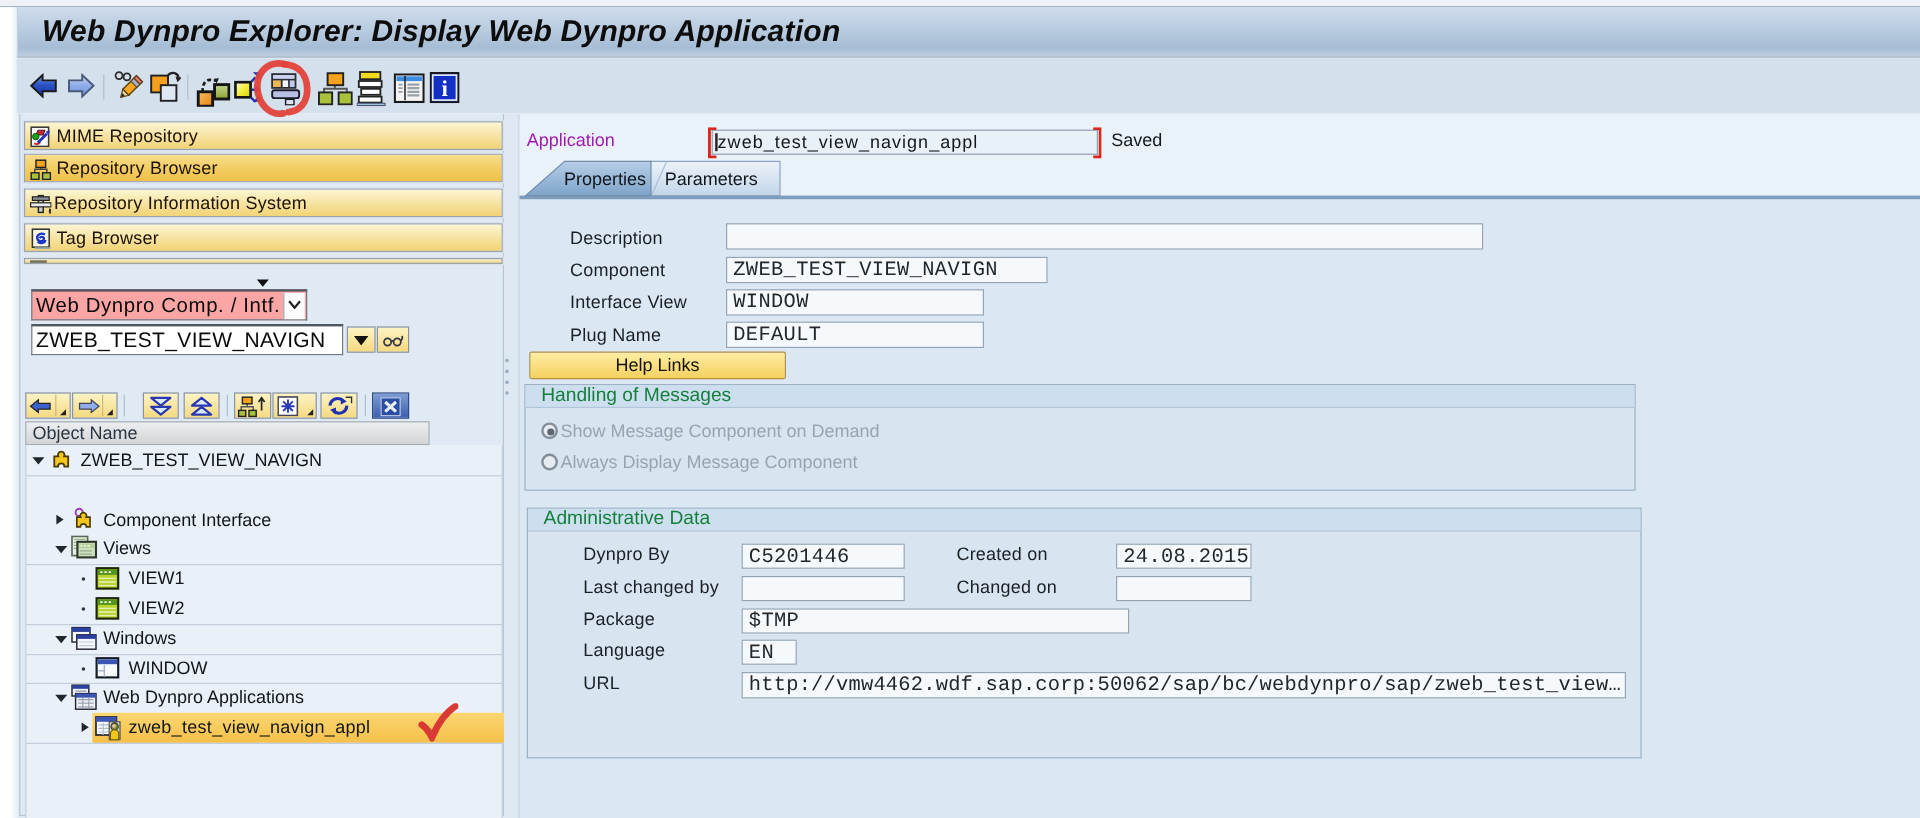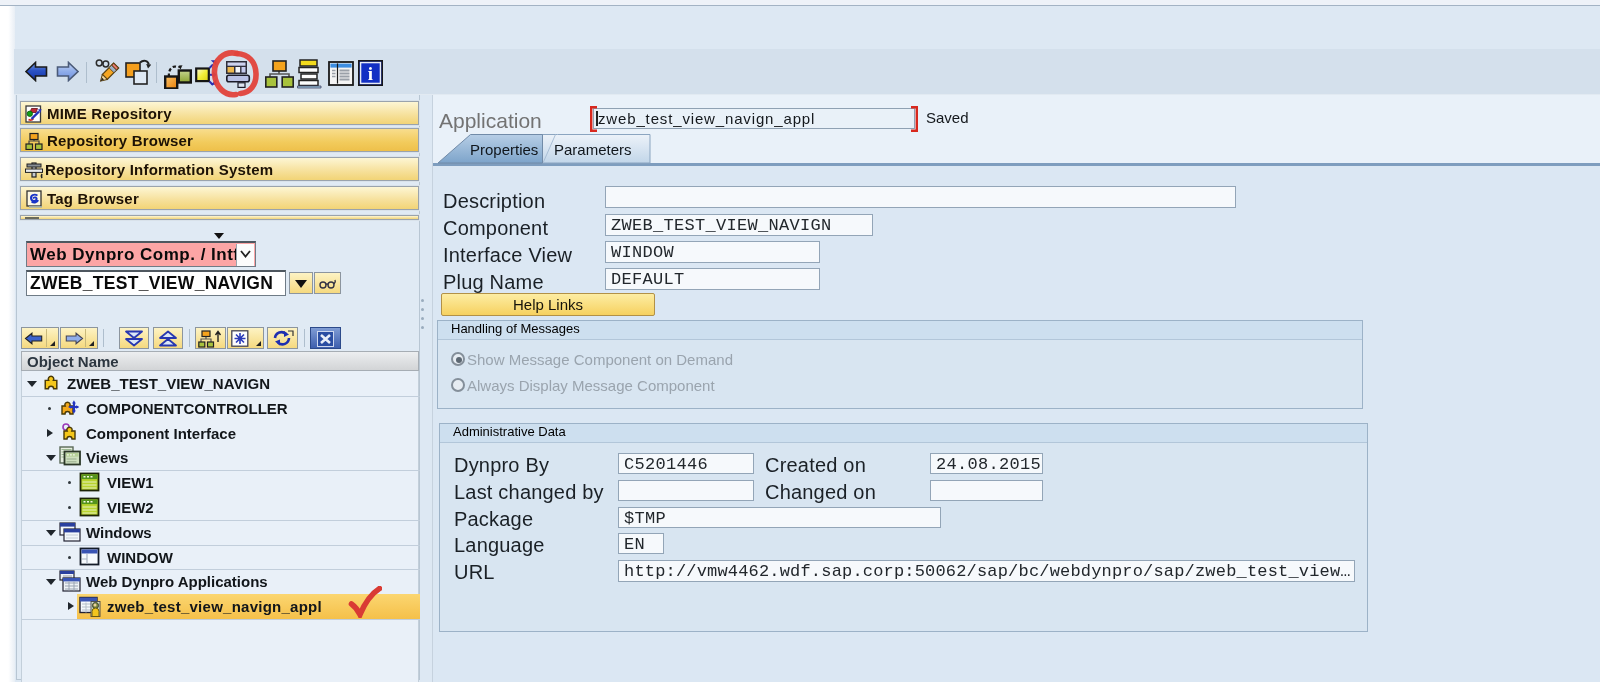--- a/index.html
+++ b/index.html
@@ -7,66 +7,69 @@
 body { font-family:"Liberation Sans", sans-serif; background:#dde8f3; }
 .page { position:absolute; left:0; top:0; width:1600px; height:682px; }
 .abs { position:absolute; }
 .topstrip { left:0; top:0; width:1600px; height:6px; background:#eef2f8; border-bottom:1px solid #a3b3c4; }
 .leftmargin { left:0; top:6px; width:15px; height:676px; background:linear-gradient(to right,#ffffff 55%,#e8eef5); }
 .titlebar { left:14px; top:6px; width:1586px; height:42px; background:linear-gradient(to bottom,#cedcec 0%,#b4c8dd 55%,#a6bdd6 82%,#bccde0 100%); border-bottom:1px solid #9db0c2; border-left:1px solid #c4d1de; }
 .titlebar span { position:absolute; left:20px; top:6px; font-size:25px; font-weight:bold; font-style:italic; color:#0d0d0d; letter-spacing:0.2px; }
 .toolbar { left:14px; top:49px; width:1586px; height:46px; background:#d4e0ec; border-bottom:1px solid #e2eaf2; }
 .tsep { position:absolute; top:13px; width:1px; height:21px; background:#aebecd; }
 
-.leftpanel { left:16px; top:95px; width:404px; height:585px; background:#e0eaf4; border-left:1px solid #b8c6d3; border-right:1px solid #b8c6d3; border-bottom:1px solid #b8c6d3;font-weight:bold; }
+.leftpanel { left:16px; top:95px; width:404px; height:585px; background:#e0eaf4; border-left:1px solid #b8c6d3; border-right:1px solid #b8c6d3; border-bottom:1px solid #b8c6d3; }
 .accbtn { position:absolute; left:3px; width:399px; height:24px; background:linear-gradient(#fdf6d4,#f6e09a 60%,#f2d476); border:1px solid #9aa3ac; outline:1px solid #d9e2ea; }
 .accbtn.sel { background:linear-gradient(#f8dd8d,#f2cb5c 60%,#eec04a); }
 .accbtn .ic { position:absolute; left:4px; top:3px; width:18px; height:18px; }
 .accbtn .tx { position:absolute; left:26px; top:3px; font-size:15px; color:#1d1205; letter-spacing:0.2px; }
 .wdsel { left:9px; top:146px; width:230px; height:26px; background:#fca5a5; border:1px solid #6f7b86; border-top:2px solid #4e575f; }
 .wdsel .tx { position:absolute; left:3px; top:2px; font-size:17px; letter-spacing:0.5px; color:#0a0a0a; }
 .wdsel .dd { position:absolute; right:1px; top:1px; width:18px; height:22px; border-left:1px solid #9aa4ad; background:#fcfcfc; }
 .wdinput { left:9px; top:175px; width:260px; height:26px; background:#ffffff; border:1px solid #6f7b86; border-top:2px solid #4e575f; }
 .wdinput .tx { position:absolute; left:3px; top:1px; font-size:17.5px; color:#0a0a0a; letter-spacing:0.3px; }
 .ybtn { position:absolute; background:linear-gradient(#fdf3c4,#f5d97f); border:1px solid #8c959e; }
-.treehdr { left:4px; top:256px; width:398px; height:20px; background:linear-gradient(#eceef0,#d2d4d6); border:1px solid #a6adb4;text-align:right; }
+.treehdr { left:4px; top:256px; width:337px; height:20px; background:linear-gradient(#eceef0,#d2d4d6); border:1px solid #a6adb4;text-align:right; }
 .treehdr span { position:absolute; left:5px; top:1px; font-size:15px; color:#2c3640; }
 .treebody { left:4px; top:276px; width:398px; height:344px; background:#e9f0f8; border-left:1px solid #c3cfda; border-right:1px solid #c3cfda; }
 .trow { position:absolute; left:0; width:398px; height:25px; font-size:15px; color:#12161a; }
 .trow .cap { position:absolute; top:4px; }
 .tline { position:absolute; left:0; width:398px; height:1px; background:#c2cedb; }
 .caret-d { width:0; height:0; border-left:5px solid transparent; border-right:5px solid transparent; border-top:6px solid #20262c; position:absolute; top:10px; }
 .caret-r { width:0; height:0; border-top:4.5px solid transparent; border-bottom:4.5px solid transparent; border-left:6px solid #20262c; position:absolute; top:8px; }
 .bull { position:absolute; top:11px; width:3px; height:3px; background:#30363c; border-radius:50%; }
 .selrow { position:absolute; left:59px; top:0; width:339px; height:25px; background:linear-gradient(#fbd671,#f5c049); }
 
 .rightpanel { left:432px; top:95px; width:1168px; height:587px; background:#dbe7f3; border-left:1px solid #c6d2de; }
 .approw { position:absolute; left:0; top:0; width:1168px; height:69px; background:#e9f1f9; }
-.apl { position:absolute; left:6px; top:14px; font-size:21px; color:#737373; }
+.apl { position:absolute; left:6px; top:14px; font-size:15px; color:#a21caf; }
 .apinput { position:absolute; left:160px; top:13px; width:322px; height:21px; background:#e9f1f8; border:1px solid #8fa1b3; }
 .apinput span { position:absolute; left:4px; top:1px; font-size:15px; letter-spacing:0.85px; color:#14181c; }
 .saved { position:absolute; left:493px; top:14px; font-size:15px; color:#14181c; }
 .tabline { position:absolute; left:0px; top:68px; width:1168px; height:3px; background:#7e9dbe; }
 
-.flabel { position:absolute; font-size:20px; color:#1a2026; letter-spacing:0.2px; }
+.flabel { position:absolute; font-size:15px; color:#1a2026; letter-spacing:0.2px;margin-left:32px; }
 .ginput { position:absolute; background:#f6f9fc; border:1px solid #93a5b7; }
 .ginput span { position:absolute; left:5px; top:1px; font-family:"Liberation Mono", monospace; font-size:17px; letter-spacing:0.3px; color:#22272c; white-space:nowrap; overflow:hidden; }
 .helpbtn { position:absolute; left:8px; top:198px; width:214px; height:23px; background:linear-gradient(#fdeda3,#f6d160); border:1px solid #b29147; border-radius:2px; text-align:center; font-size:15px; color:#15130a; line-height:21px; }
 .groupbox { position:absolute; left:5px; width:926px; border:1px solid #9cb2c7; background:#d8e5f1; }
 .ghdr { position:absolute; left:0; top:0; width:100%; height:19px; background:#cddfef; border-bottom:1px solid #b2c6d9; }
-.ghdr span { position:absolute; left:13px; top:0px; font-size:13px; color:#000000; }
+.ghdr span { position:absolute; left:13px; top:0px; font-size:16px; color:#15803d; }
 .radio { position:absolute; width:14px; height:14px; border:2px solid #848f9a; border-radius:50%; background:#e6ecf2; }
 .radio .dot { position:absolute; left:3px; top:3px; width:6px; height:6px; background:#5d6873; border-radius:50%; }
 .rlabel { position:absolute; font-size:15px; color:#9aa4ae; }
 </style>
 </head>
 <body>
 <div class="page">
   <div class="abs topstrip"></div>
   <div class="abs leftmargin"></div>
+  <div class="abs titlebar">
+      <span>Web Dynpro Explorer: Display Web Dynpro Application</span>
+    </div>
   <div class="abs toolbar" id="toolbar">
     <svg class="abs" style="left:11px;top:12px" width="23" height="21" viewBox="0 0 23 21">
         <defs>
           <linearGradient id="ba" x1="0" y1="0" x2="0" y2="1">
             <stop offset="0" stop-color="#7b9fe0"></stop>
             <stop offset="0.45" stop-color="#2b52c4"></stop>
             <stop offset="1" stop-color="#1233a8"></stop>
           </linearGradient>
         </defs>
         <path d="M1 10.5 L10.5 1.5 L10.5 6 L21.5 6 L21.5 15 L10.5 15 L10.5 19.5 Z" fill="url(#ba)" stroke="#1a1a1a" stroke-width="1.6"></path>
@@ -321,31 +324,20 @@
       </defs>
         </svg>
       <div class="trow" style="top:0">
           <span class="caret-d" style="left:5px"></span>
         <svg class="abs" style="left:19px;top:2px" width="19" height="20" viewBox="0 0 18 19">
             <use href="#puzzle"></use>
           </svg>
         <span class="cap" style="left:45px">ZWEB_TEST_VIEW_NAVIGN</span>
         </div>
       <div class="tline" style="top:25px"></div>
-      <div class="trow" style="top:25px">
-          <span class="bull" style="left:26px"></span>
-        <svg class="abs" style="left:37px;top:2px" width="20" height="20" viewBox="0 0 20 20">
-            <g transform="translate(-1,1)">
-              <path d="M4 7 h3.2 a2.6 2.6 0 1 1 4.6 0 H15 v8 h-3 a2.4 2.4 0 1 0 -5 0 H4 Z" fill="#f2a81c" stroke="#4a3a06" stroke-width="1.4"></path>
-            </g>
-            <path d="M15 4 L15 14 M11 9 L19 9" stroke="#2434c0" stroke-width="2.2"></path>
-            <path d="M15 1.5 L17 5 L13 5 Z M15 16.5 L17 13 L13 13 Z M8.5 9 L12 7 L12 11 Z M21 9 L17.5 7 L17.5 11 Z" fill="#2434c0" stroke="none" transform="scale(0.9) translate(1.6,1)"></path>
-          </svg>
-        <span class="cap" style="left:64px">COMPONENTCONTROLLER</span>
-        </div>
       <div class="trow" style="top:50px">
           <span class="caret-r" style="left:25px"></span>
         <svg class="abs" style="left:37px;top:2px" width="20" height="20" viewBox="0 0 20 20">
             <circle cx="7" cy="4" r="3" fill="none" stroke="#9a3ab8" stroke-width="1.6"></circle>
             <g transform="translate(1,1)">
               <path d="M4 7 h3.2 a2.6 2.6 0 1 1 4.6 0 H15 v8 h-3 a2.4 2.4 0 1 0 -5 0 H4 Z" fill="#f5c71a" stroke="#4a3a06" stroke-width="1.4"></path>
             </g>
           </svg>
         <span class="cap" style="left:64px">Component Interface</span>
         </div>

